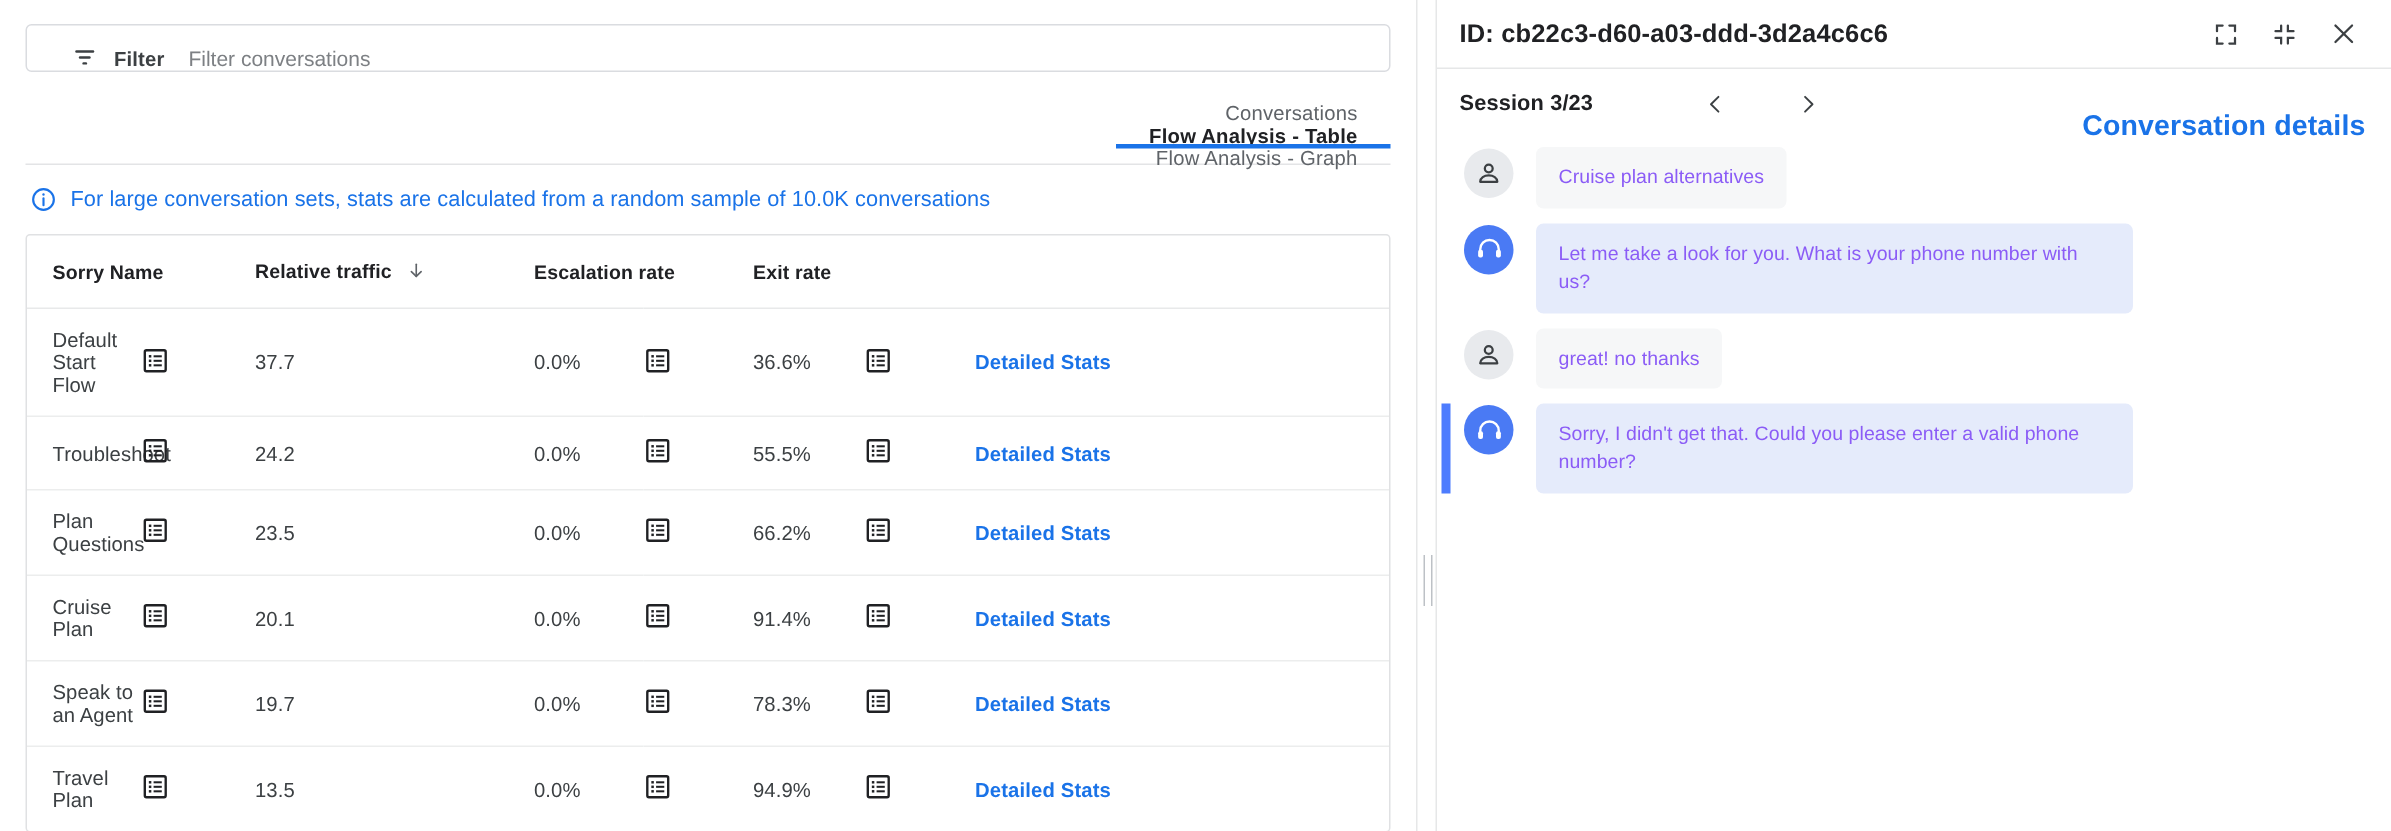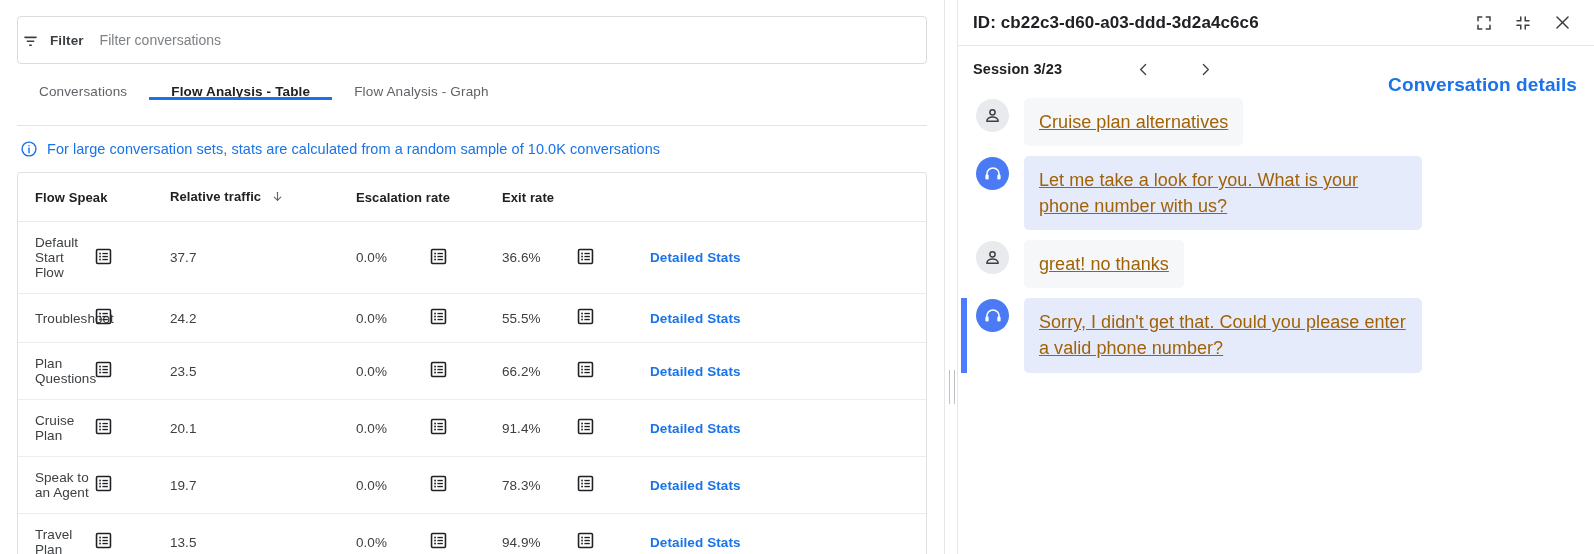--- a/index.html
+++ b/index.html
@@ -14,45 +14,46 @@
   
   .left-panel {
     width: 944px; height: 554px;
     background: #ffffff;
     position: relative;
     overflow: hidden;
   }
 
   .filter-bar {
     margin: 16px 17px 0 17px;
-    height: 48px;
+    height: 32px;
     border: 1px solid #dadce0;
     border-radius: 4px;
     display: flex;
-    align-items: center;
-    padding: 0 2px;
+    align-items: flex-end;
+    padding: 0 28px;
   }
   .filter-icon { width: 20px; height: 20px; margin-right: 10px; display:flex; align-items:center; justify-content:center; }
   .filter-label {
     font-size: 13.5px; font-weight: bold; color: #3c4043;
     margin-right: 16px; letter-spacing: .1px;
   }
   .filter-input {
     border: none; outline: none; flex: 1;
     font-family: "Liberation Sans", sans-serif;
     font-size: 14px; color: #5f6368; background: transparent;
   }
   .filter-input::placeholder { color: #7d8084; }
 
   .tabs {
     margin: 20px 17px 0 17px;
     height: 42px;
     border-bottom: 1px solid #e3e4e6;
     display: flex;
-    align-items: flex-start;
+    align-items: flex-end;
+    flex-direction: column;
   }
   .tab {
     display: flex; align-items: center; justify-content: center;
     padding: 0 22px;
     font-size: 13.5px;
     color: #5f6368;
     cursor: pointer;
     position: relative;
     letter-spacing: .15px;
     white-space: nowrap;
@@ -198,26 +199,25 @@
     flex: 0 0 33px;
     display: flex; align-items: center; justify-content: center;
     margin-top: 1px;
   }
   .avatar.user  { background: #e8eaed; }
   .avatar.agent { background: #4a7af4; }
   .bubble {
     margin-left: 15px;
     border-radius: 5px;
     padding: 11px 15px;
-    font-size: 18px;
-    color: #a16207;
+    font-size: 13px;
+    color: #8b5cf6;
     line-height: 1.45;
     max-width: 398px;
     letter-spacing: .05px;
-    text-decoration: underline;
   }
   .bubble.user  { background: #f6f7f8; }
   .bubble.agent { background: #e5ebfb; }
 </style>
 </head>
 <body>
 
 <div class="app">
 
   <div class="left-panel">
@@ -255,21 +255,21 @@
         </svg>
       </span>
       <span class="info-text">For large conversation sets, stats are calculated from a random sample of 10.0K conversations</span>
     </div>
 
     <div class="table-wrap">
       <table class="flow-table">
         <thead>
           <tr>
             <th class="col-name" colspan="2">
-              <span>Flow Speak</span>
+              <span>Sorry Name</span>
             </th>
             <th class="col-traffic">
               <span>Relative traffic</span>
               <span class="sort-arrow">
                 <svg width="13" height="13" viewBox="0 0 24 24" fill="none" stroke="#5f6368" stroke-width="2" stroke-linecap="round" stroke-linejoin="round">
                   <line x1="12" y1="4" x2="12" y2="19"></line>
                   <polyline points="6,13 12,19 18,13"></polyline>
                 </svg>
               </span>
             </th>

